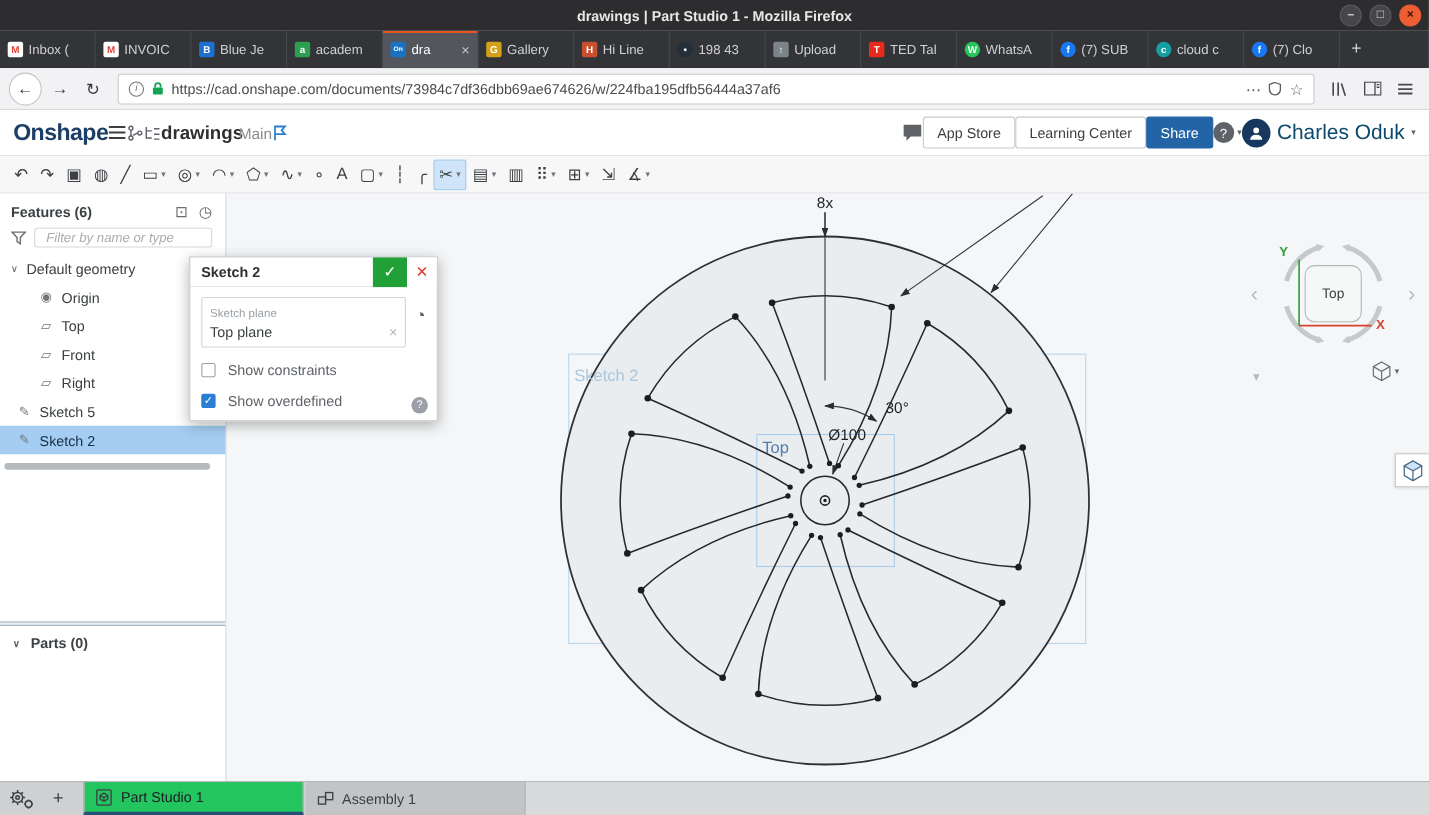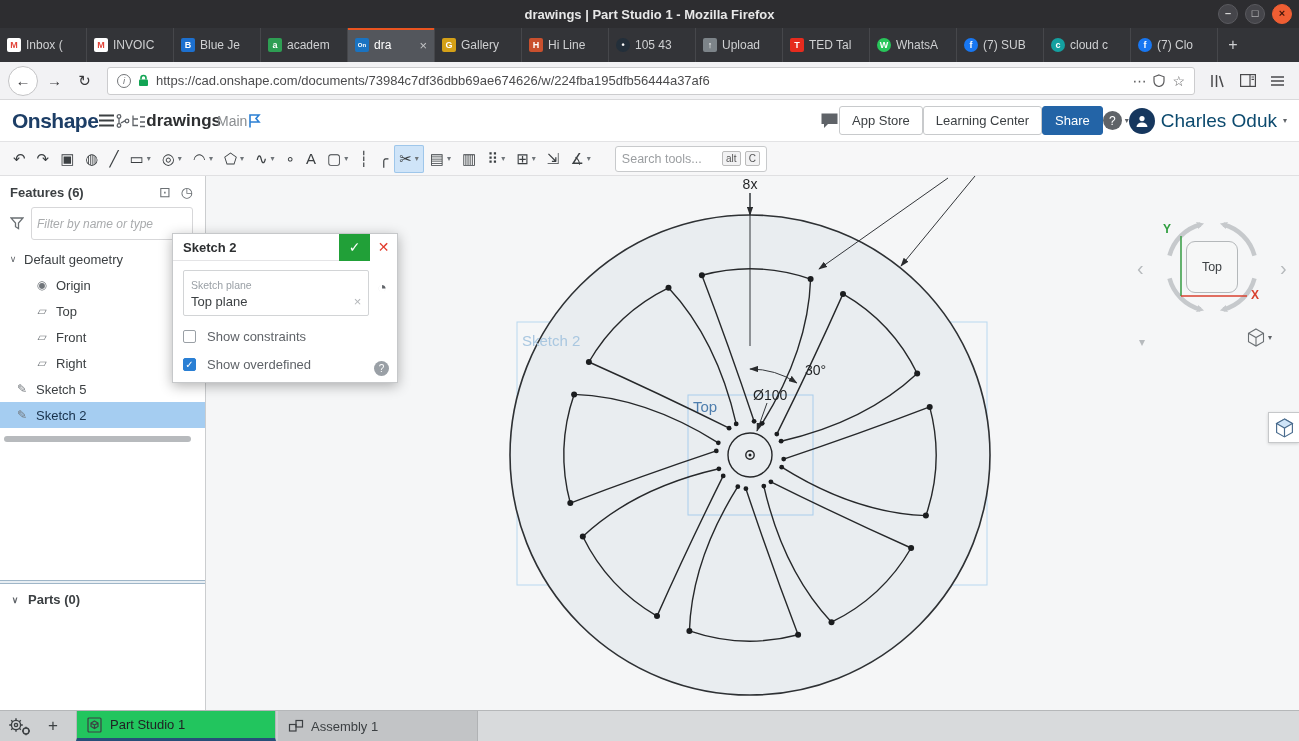--- a/index.html
+++ b/index.html
@@ -56,21 +56,21 @@
   .searchtools input::placeholder{color:#9b9ea1}
   .kbd{font-size:10px;color:#555;border:1px solid #bbb;border-radius:2px;background:#f2f2f3;padding:0 3px;line-height:13px;flex:none}
 
   
   .main{display:flex;height:534px}
   .features{width:206px;background:#fff;border-right:1px solid #cbcdcf;display:flex;flex-direction:column;font-size:13px;color:#3c4043;flex:none}
   .feat-head{display:flex;align-items:center;padding:8px 12px 4px 10px;gap:10px}
   .feat-title{font-weight:bold;flex:1}
   .feat-hicon{color:#6a6f73;font-size:14px}
   .filter-row{display:flex;align-items:center;gap:7px;padding:3px 12px 6px 10px}
-  .filter-row input{flex:1;min-width:0;height:33px;border:1px solid #d7d7d9;border-radius:3px;padding:0 5px;font-size:12px;font-style:italic;color:#ec4899;font-family:inherit}
+  .filter-row input{flex:1;min-width:0;height:18px;border:1px solid #d7d7d9;border-radius:3px;padding:0 10px;font-size:12px;font-style:italic;color:#ec4899;font-family:inherit}
   .filter-row input::placeholder{color:#a9abad}
   .tree-row{height:26px;display:flex;align-items:center;gap:6px;padding-left:8px}
   .tree-row.child{padding-left:34px}
   .tree-row.item{padding-left:14px}
   .tree-row.selected{background:#a5cdf1;color:#17304a}
   .tree-caret{font-size:9px;color:#5f6368;width:10px;text-align:center}
   .tree-icon{width:16px;text-align:center;color:#70757a;font-size:12px;flex:none}
   .rollback{height:6px;background:#b7babd;border-radius:3px;margin:8px 14px 0 4px}
   .feat-spacer{height:138px}
   .panel-split{height:4px;background:#e8eef3;border-top:1px solid #9fb6c8;border-bottom:1px solid #9fb6c8}
@@ -171,21 +171,21 @@
       <div class="btab">
         <span class="favicon" style="background: rgb(212, 160, 23); color: rgb(255, 255, 255);">G</span>
         <span class="btab-label">Gallery</span>
       </div>
       <div class="btab">
         <span class="favicon" style="background: rgb(201, 80, 46); color: rgb(255, 255, 255);">H</span>
         <span class="btab-label">Hi Line</span>
       </div>
       <div class="btab">
         <span class="favicon round" style="background: rgb(35, 47, 58); color: rgb(255, 255, 255);">•</span>
-        <span class="btab-label">105 43</span>
+        <span class="btab-label">198 43</span>
       </div>
       <div class="btab">
         <span class="favicon" style="background: rgb(125, 132, 137); color: rgb(255, 255, 255);">↑</span>
         <span class="btab-label">Upload</span>
       </div>
       <div class="btab">
         <span class="favicon" style="background: rgb(230, 43, 30); color: rgb(255, 255, 255);">T</span>
         <span class="btab-label">TED Tal</span>
       </div>
       <div class="btab">
@@ -383,25 +383,20 @@
           <span class="caret">▾</span>
         </div>
         <div class="tool">
           <span>⇲</span>
         </div>
         <div class="tool">
           <span>∡</span>
           <span class="caret">▾</span>
         </div>
       </div>
-    <div class="searchtools">
-      <input placeholder="Search tools..." style="">
-      <span class="kbd">alt</span>
-      <span class="kbd">C</span>
-    </div>
   </div>
 
   <div class="main">
 
     <div class="features">
       <div class="feat-head">
         <span class="feat-title">Features (6)</span>
         <span class="feat-hicon">⊡</span>
         <span class="feat-hicon">◷</span>
       </div>

